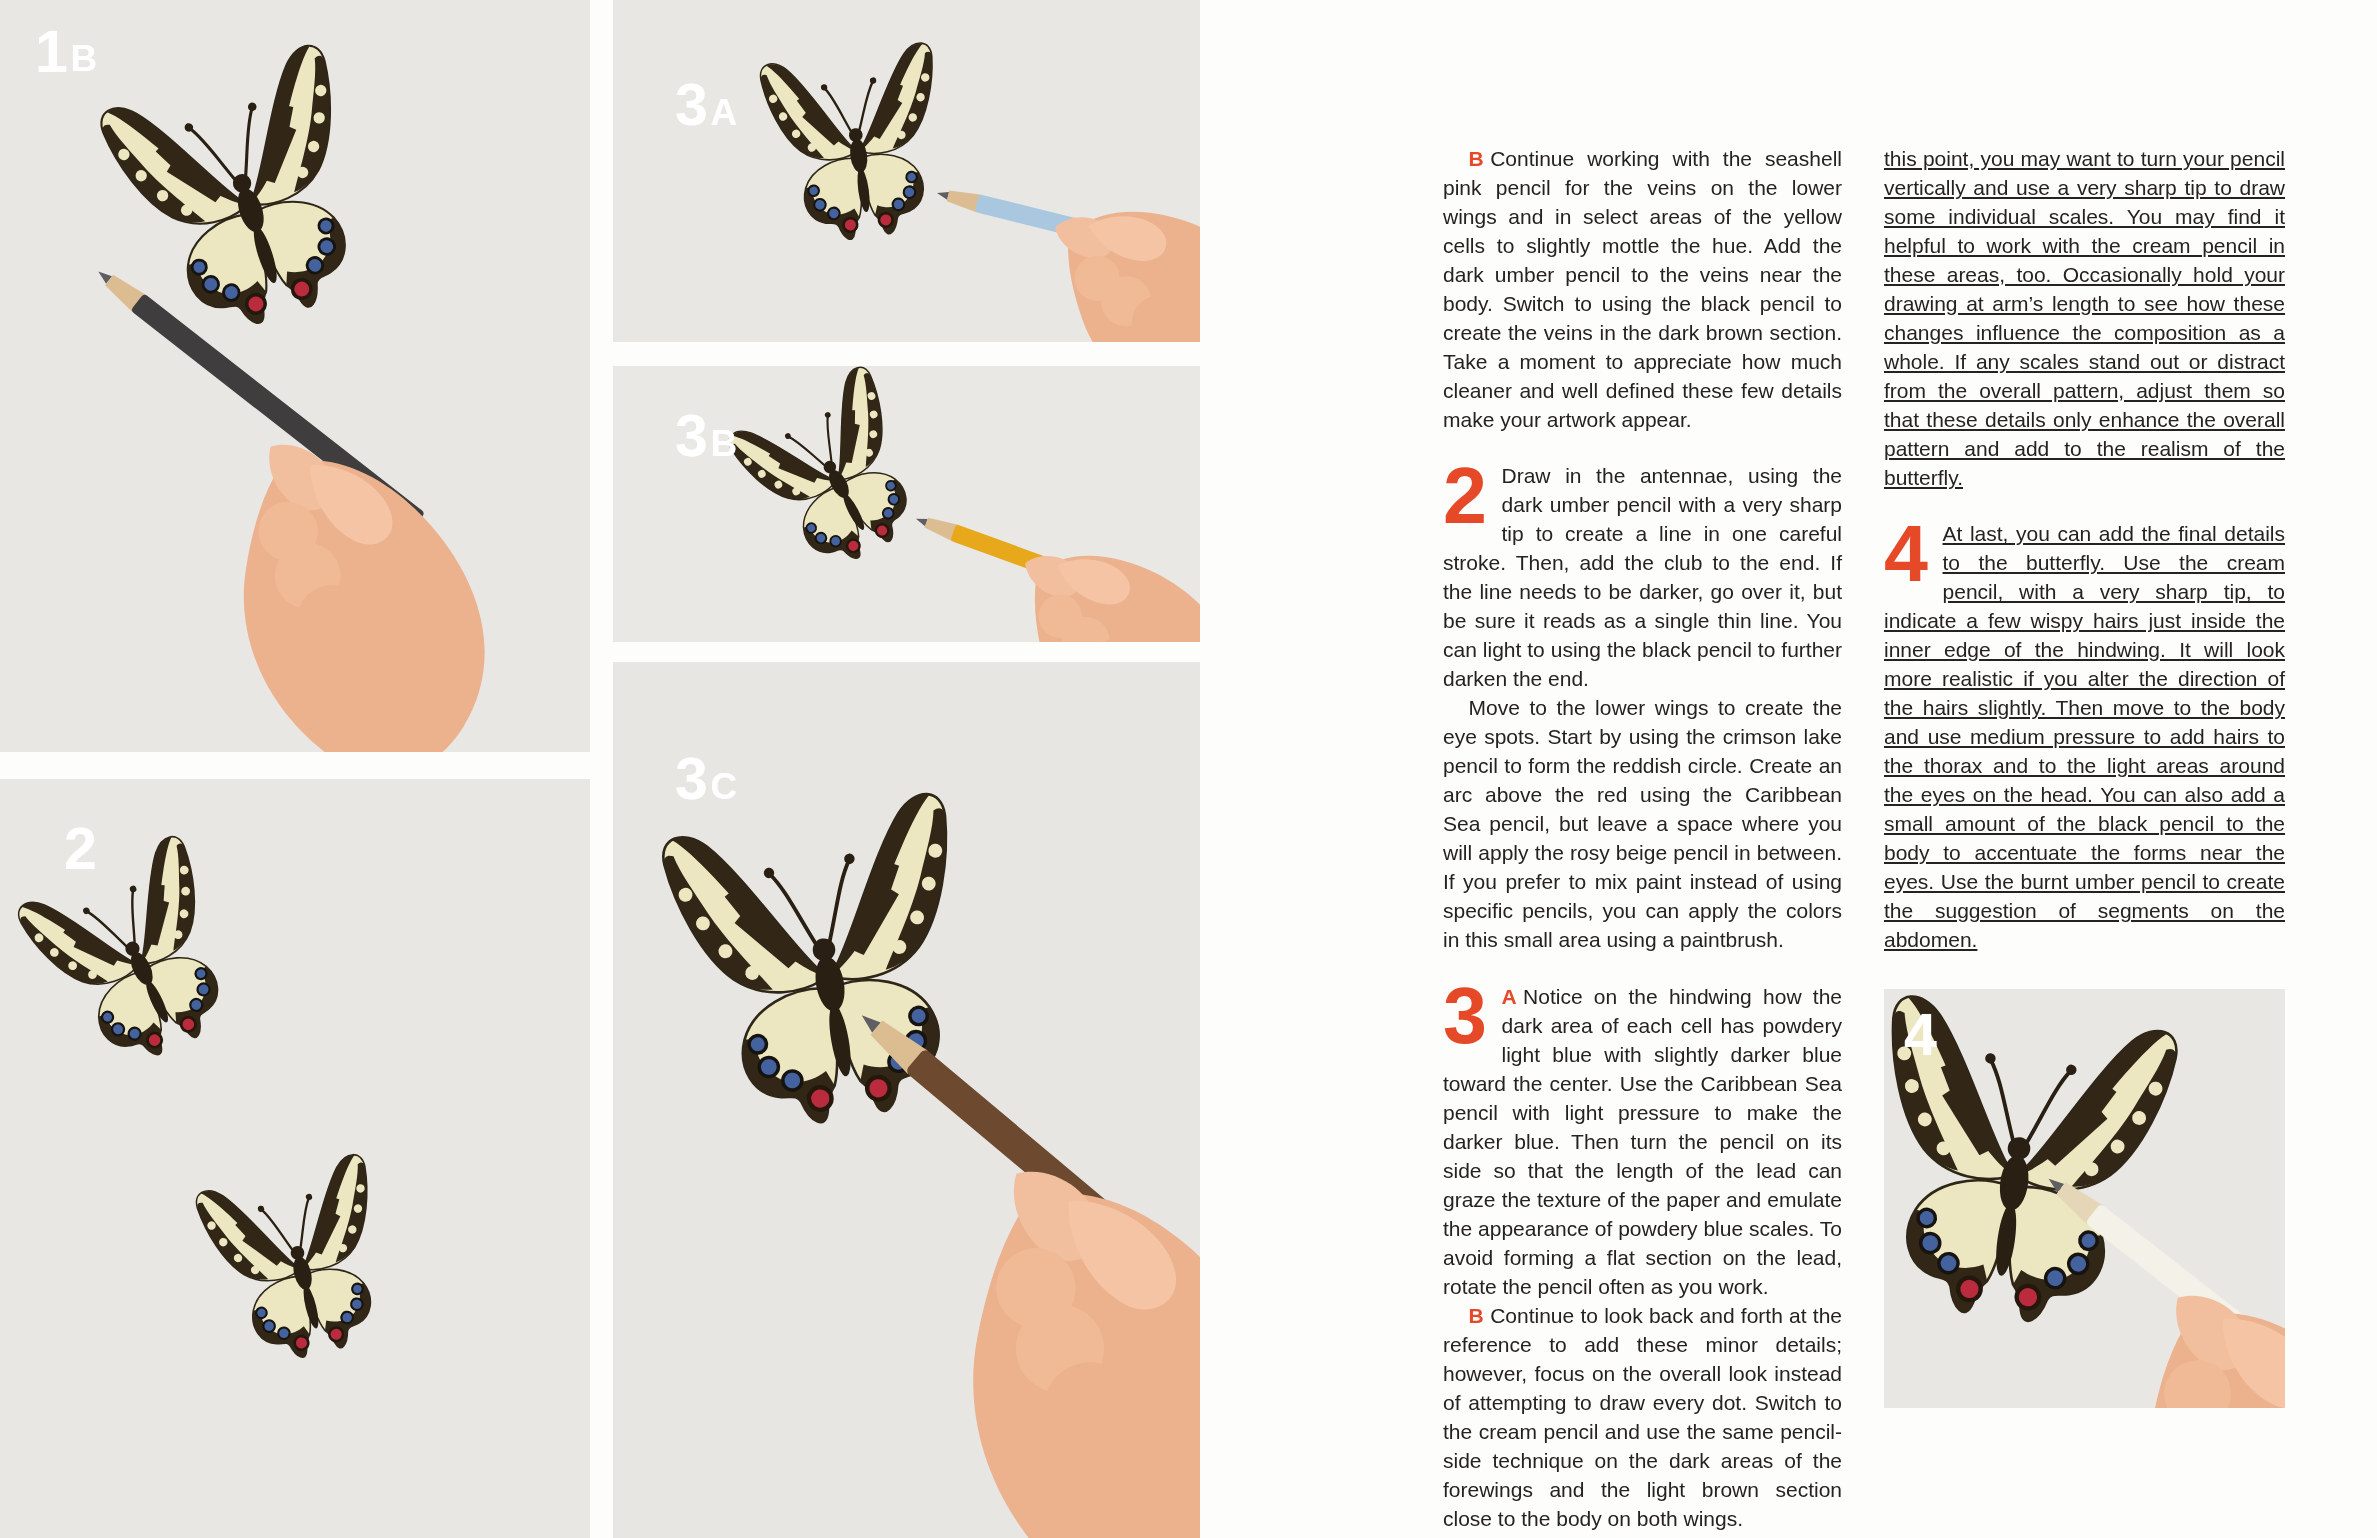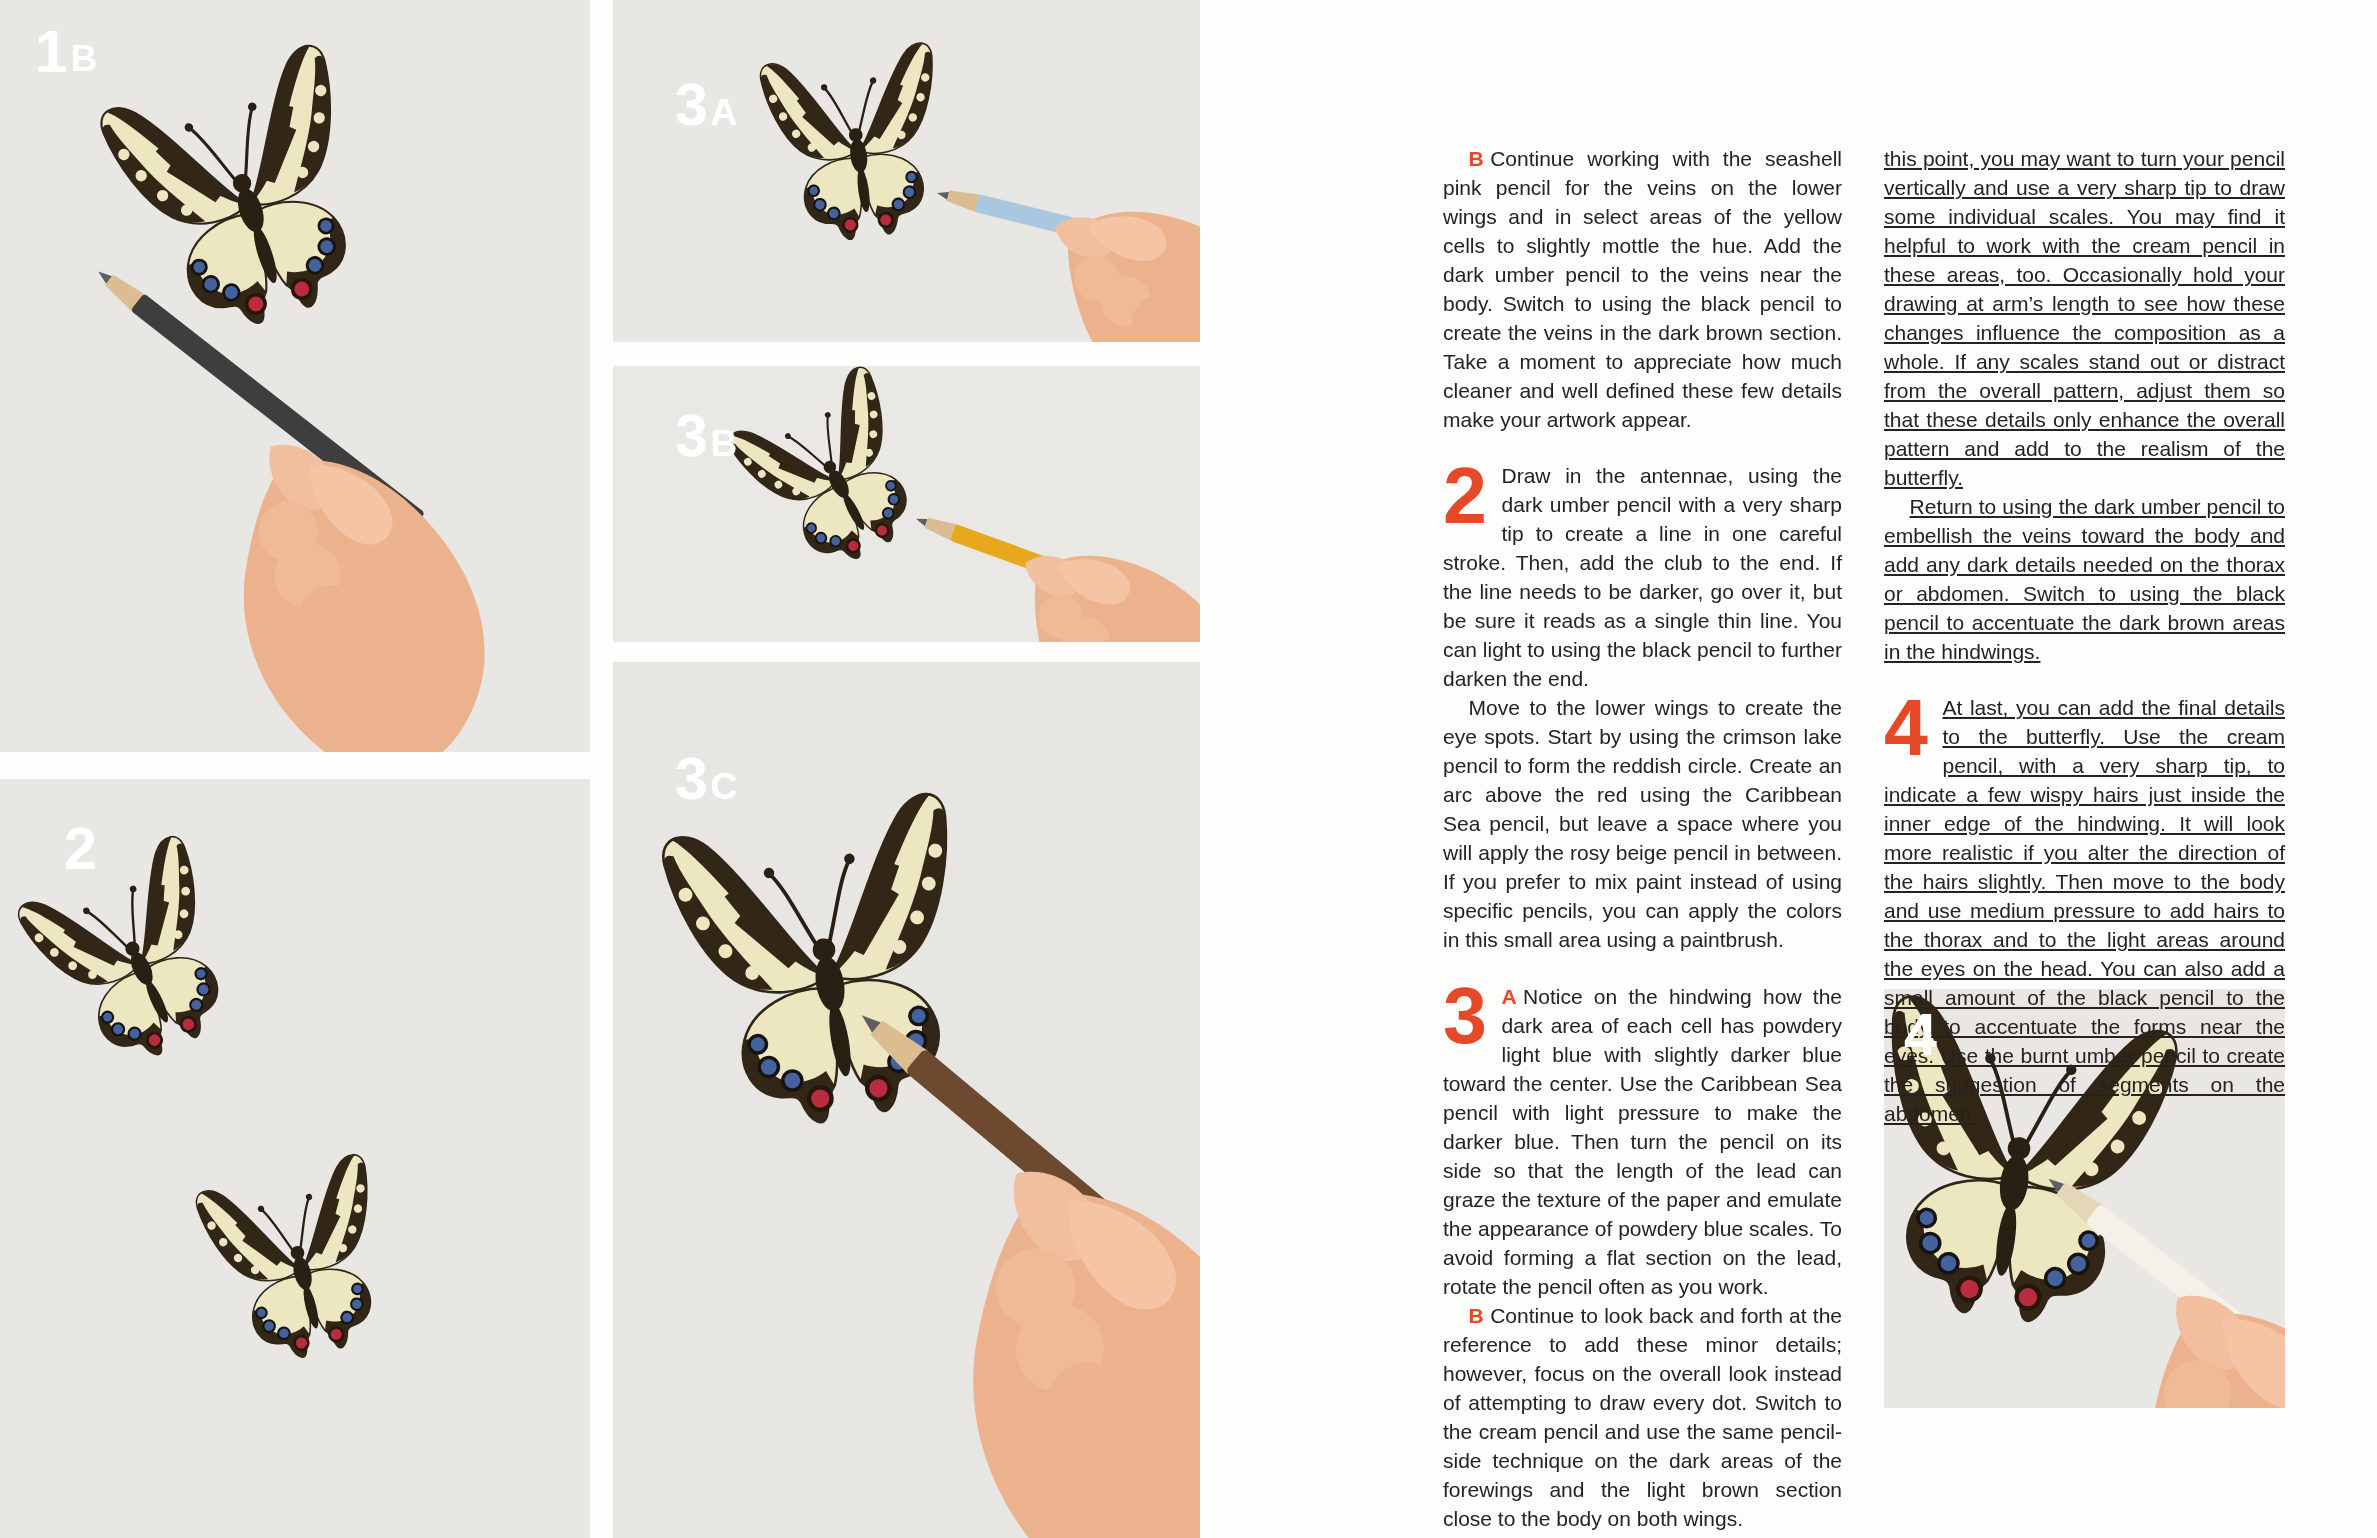--- a/index.html
+++ b/index.html
@@ -213,19 +213,18 @@
     <p class="para"><span class="lt">B</span><span>Continue working with the seashell pink pencil for the veins on the lower wings and in select areas of the yellow cells to slightly mottle the hue. Add the dark umber pencil to the veins near the body. Switch to using the black pencil to create the veins in the dark brown section. Take a moment to appreciate how much cleaner and well defined these few details make your artwork appear.</span></p>
     <p class="para noindent step"><span class="dropnum">2</span><span>Draw in the antennae, using the dark umber pencil with a very sharp tip to create a line in one careful stroke. Then, add the club to the end. If the line needs to be darker, go over it, but be sure it reads as a single thin line. You can light to using the black pencil to further darken the end.</span></p>
     <p class="para"><span>Move to the lower wings to create the eye spots. Start by using the crimson lake pencil to form the reddish circle. Create an arc above the red using the Caribbean Sea pencil, but leave a space where you will apply the rosy beige pencil in between. If you prefer to mix paint instead of using specific pencils, you can apply the colors in this small area using a paintbrush.</span></p>
     <p class="para noindent step"><span class="dropnum">3</span><span class="lt">A</span><span>Notice on the hindwing how the dark area of each cell has powdery light blue with slightly darker blue toward the center. Use the Caribbean Sea pencil with light pressure to make the darker blue. Then turn the pencil on its side so that the length of the lead can graze the texture of the paper and emulate the appearance of powdery blue scales. To avoid forming a flat section on the lead, rotate the pencil often as you work.</span></p>
     <p class="para"><span class="lt">B</span><span>Continue to look back and forth at the reference to add these minor details; however, focus on the overall look instead of attempting to draw every dot. Switch to the cream pencil and use the same pencil-side technique on the dark areas of the forewings and the light brown section close to the body on both wings.</span></p>
     <p class="para"><span class="lt">C</span><span>You can use the dark umber pencil to add scales to the yellow areas and to further integrate the stipple along the border of the brown areas. At</span></p>
   </div>
 
   <div class="col" id="col2">
     <p class="para noindent"><span>this point, you may want to turn your pencil vertically and use a very sharp tip to draw some individual scales. You may find it helpful to work with the cream pencil in these areas, too. Occasionally hold your drawing at arm’s length to see how these changes influence the composition as a whole. If any scales stand out or distract from the overall pattern, adjust them so that these details only enhance the overall pattern and add to the realism of the butterfly.</span></p>
-    <p class="para"><span>Return to using the dark umber pencil to embellish the veins toward the body and add any dark details needed on the thorax or abdomen. Switch to using the black pencil to accentuate the dark brown areas in the hindwings.</span></p>
     <p class="para noindent step"><span class="dropnum">4</span><span>At last, you can add the final details to the butterfly. Use the cream pencil, with a very sharp tip, to indicate a few wispy hairs just inside the inner edge of the hindwing. It will look more realistic if you alter the direction of the hairs slightly. Then move to the body and use medium pressure to add hairs to the thorax and to the light areas around the eyes on the head. You can also add a small amount of the black pencil to the body to accentuate the forms near the eyes. Use the burnt umber pencil to create the suggestion of segments on the abdomen.</span></p>
   </div>
 
 
 </div>
 
 
 </body></html>

